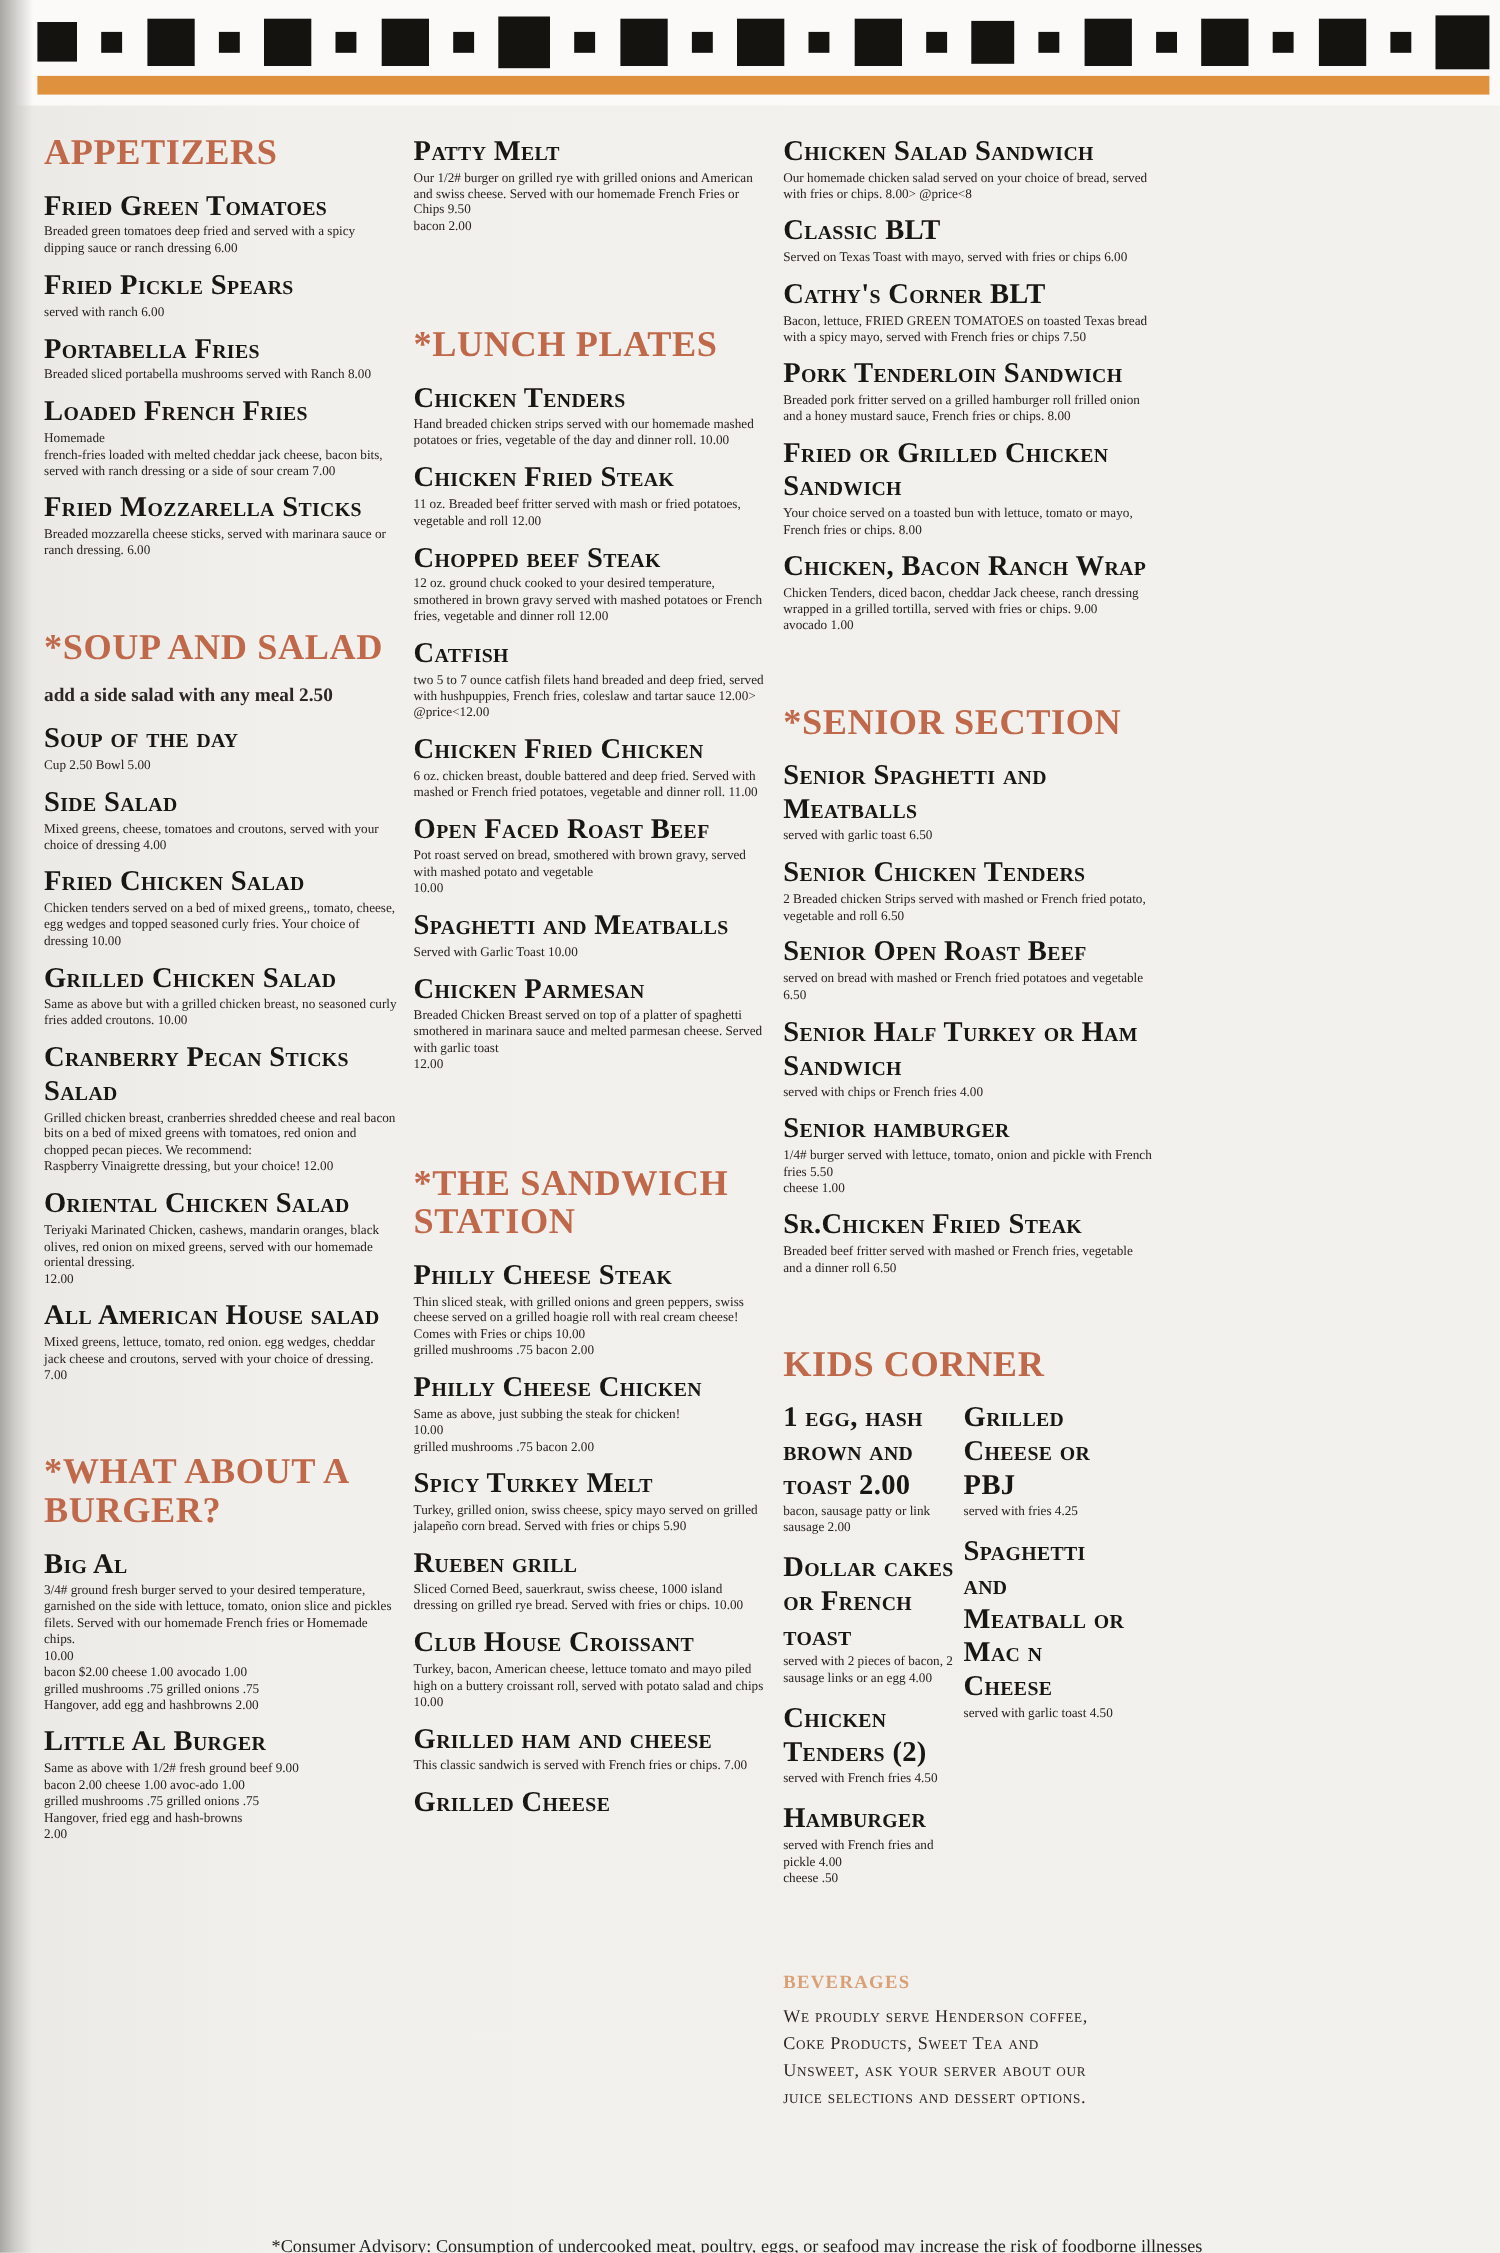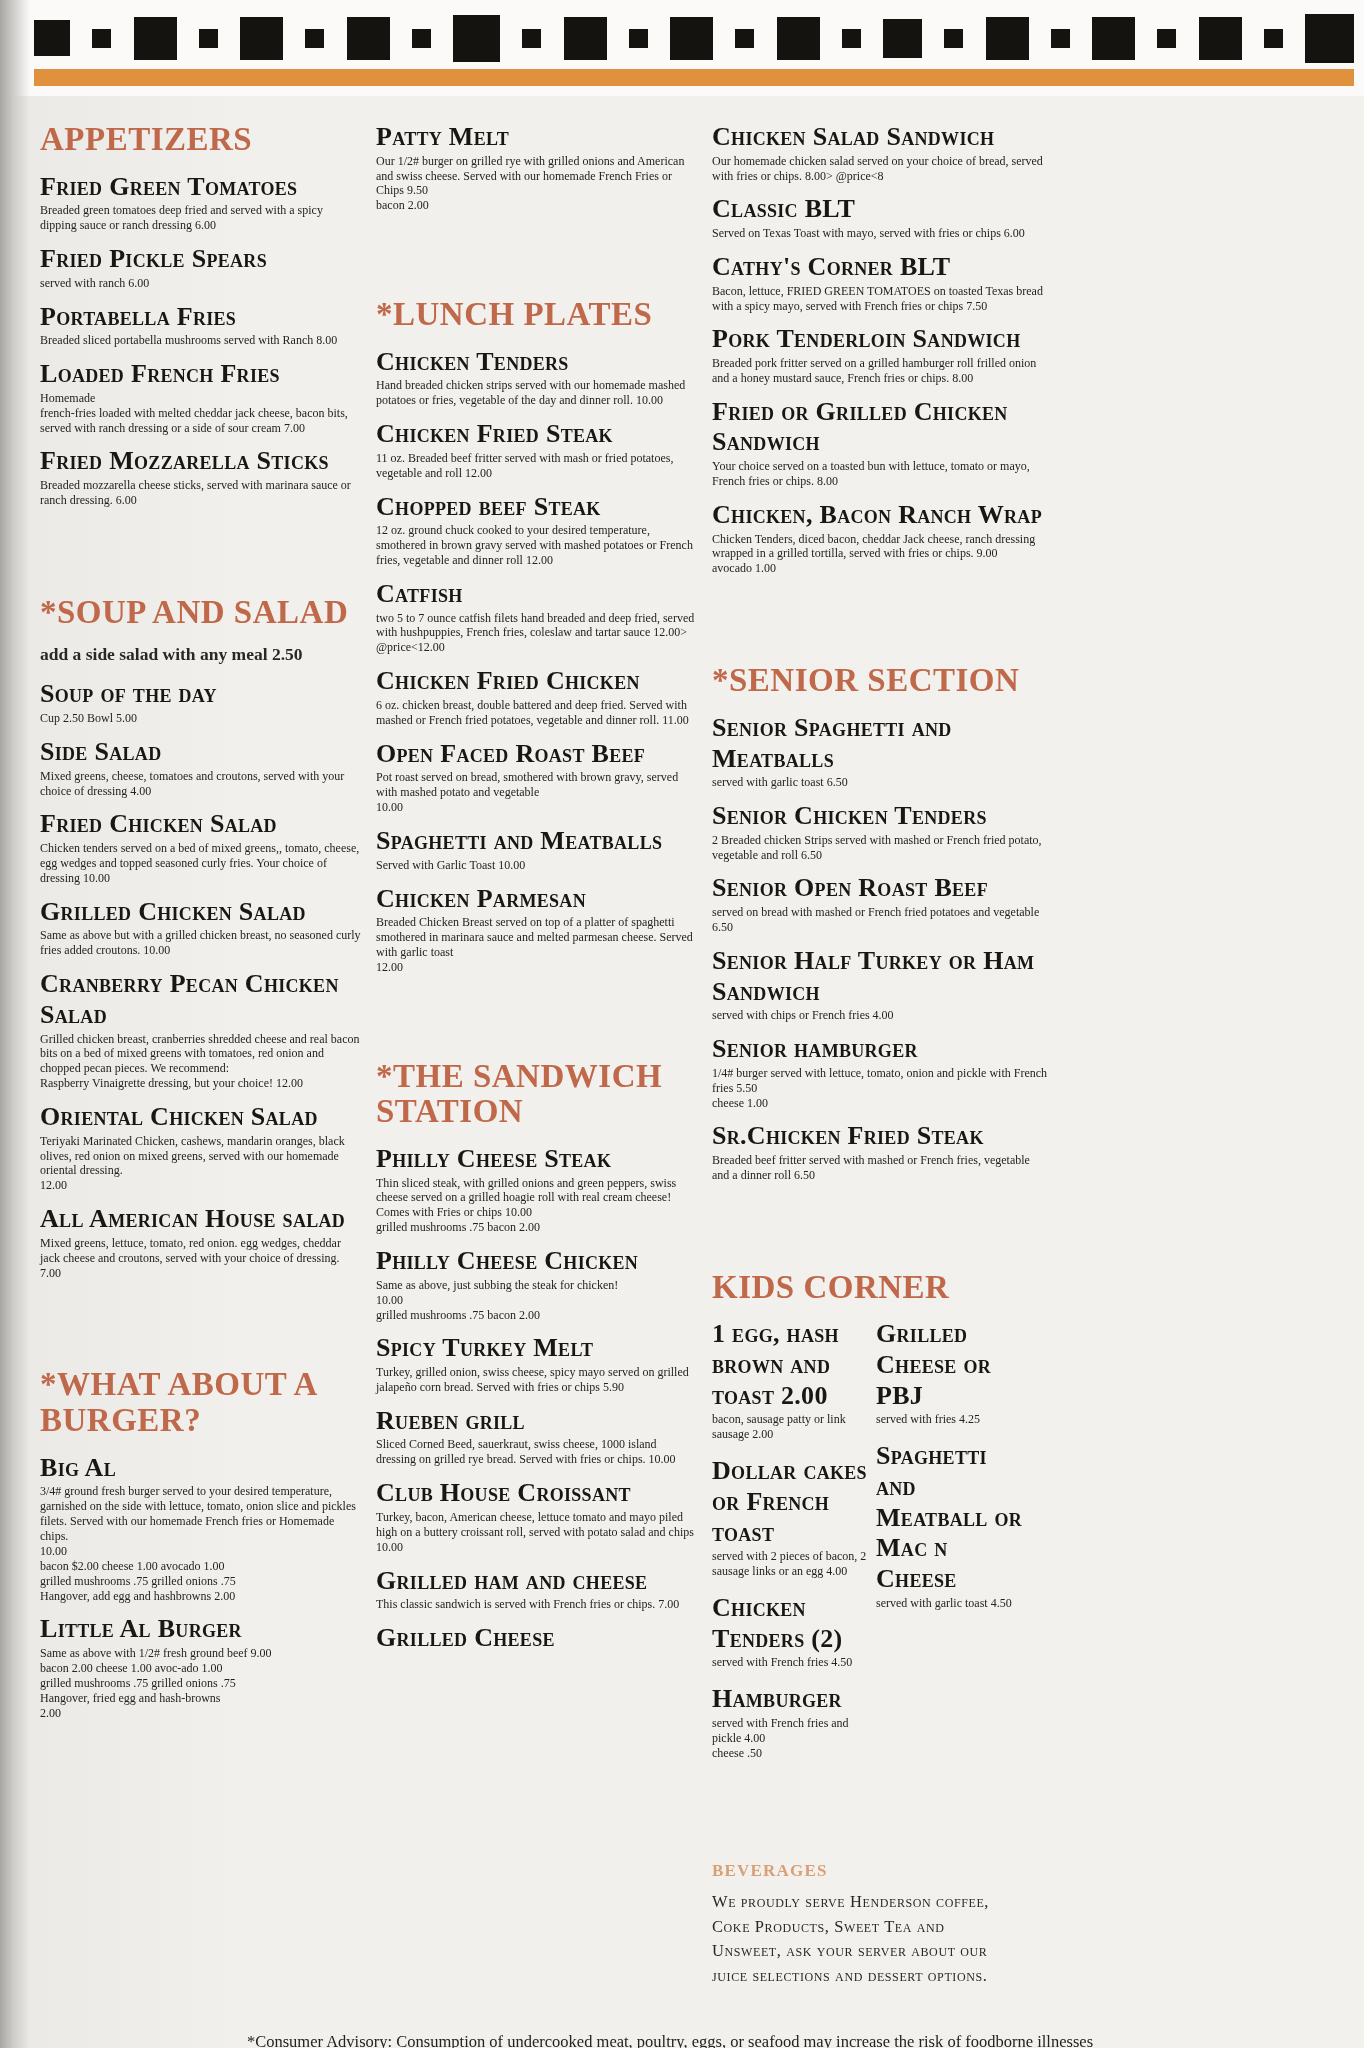--- a/index.html
+++ b/index.html
@@ -40,21 +40,21 @@
     background:linear-gradient(90deg,#ebe9e5 0%,#f2f0ec 18%,#f3f1ed 100%);
     padding:26px 0 0 40px;
     box-sizing:border-box;
   }
   .cols{display:flex;gap:14px;}
   .col{flex:0 0 322px;width:322px;}
   .col.c3{flex:0 0 336px;width:336px;}
 
   .menu-section{margin-top:50px;}
   .menu-section:first-child{margin-top:0;}
-  .menu-section.m-lg{margin-top:87px;}
+  .menu-section.m-lg{margin-top:64px;}
   .menu-section.m-xl{margin-top:84px;}
 
   .sec-title{
     margin:0 0 14px 0;
     font-size:33px;line-height:1.08;font-weight:bold;
     color:#c0684a;letter-spacing:.5px;
   }
   .sec-note{
     margin:2px 0 14px 0;
     font-weight:bold;font-size:17.5px;color:#2a2724;
@@ -166,21 +166,21 @@
             </div>
             <div class="item">
               <h3 class="item-name">Fried Chicken Salad</h3>
               <p class="item-desc">Chicken tenders served on a bed of mixed greens,, tomato, cheese, egg wedges and topped seasoned curly fries. Your choice of dressing  10.00</p>
             </div>
             <div class="item">
               <h3 class="item-name">Grilled Chicken Salad</h3>
               <p class="item-desc">Same as above but with a grilled chicken breast, no seasoned curly fries added croutons.  10.00</p>
             </div>
             <div class="item">
-              <h3 class="item-name">Cranberry Pecan Chicken Salad</h3>
+              <h3 class="item-name">Cranberry Pecan Sticks Salad</h3>
               <p class="item-desc">Grilled chicken breast, cranberries shredded cheese and real bacon bits on a bed of mixed greens with tomatoes, red onion and chopped pecan pieces. We recommend:
 Raspberry Vinaigrette dressing, but your choice! 12.00</p>
             </div>
             <div class="item">
               <h3 class="item-name">Oriental Chicken Salad</h3>
               <p class="item-desc">Teriyaki Marinated Chicken, cashews, mandarin oranges, black olives, red onion on mixed greens, served with our homemade oriental dressing.
 12.00</p>
             </div>
             <div class="item">
               <h3 class="item-name">All American House salad</h3>

